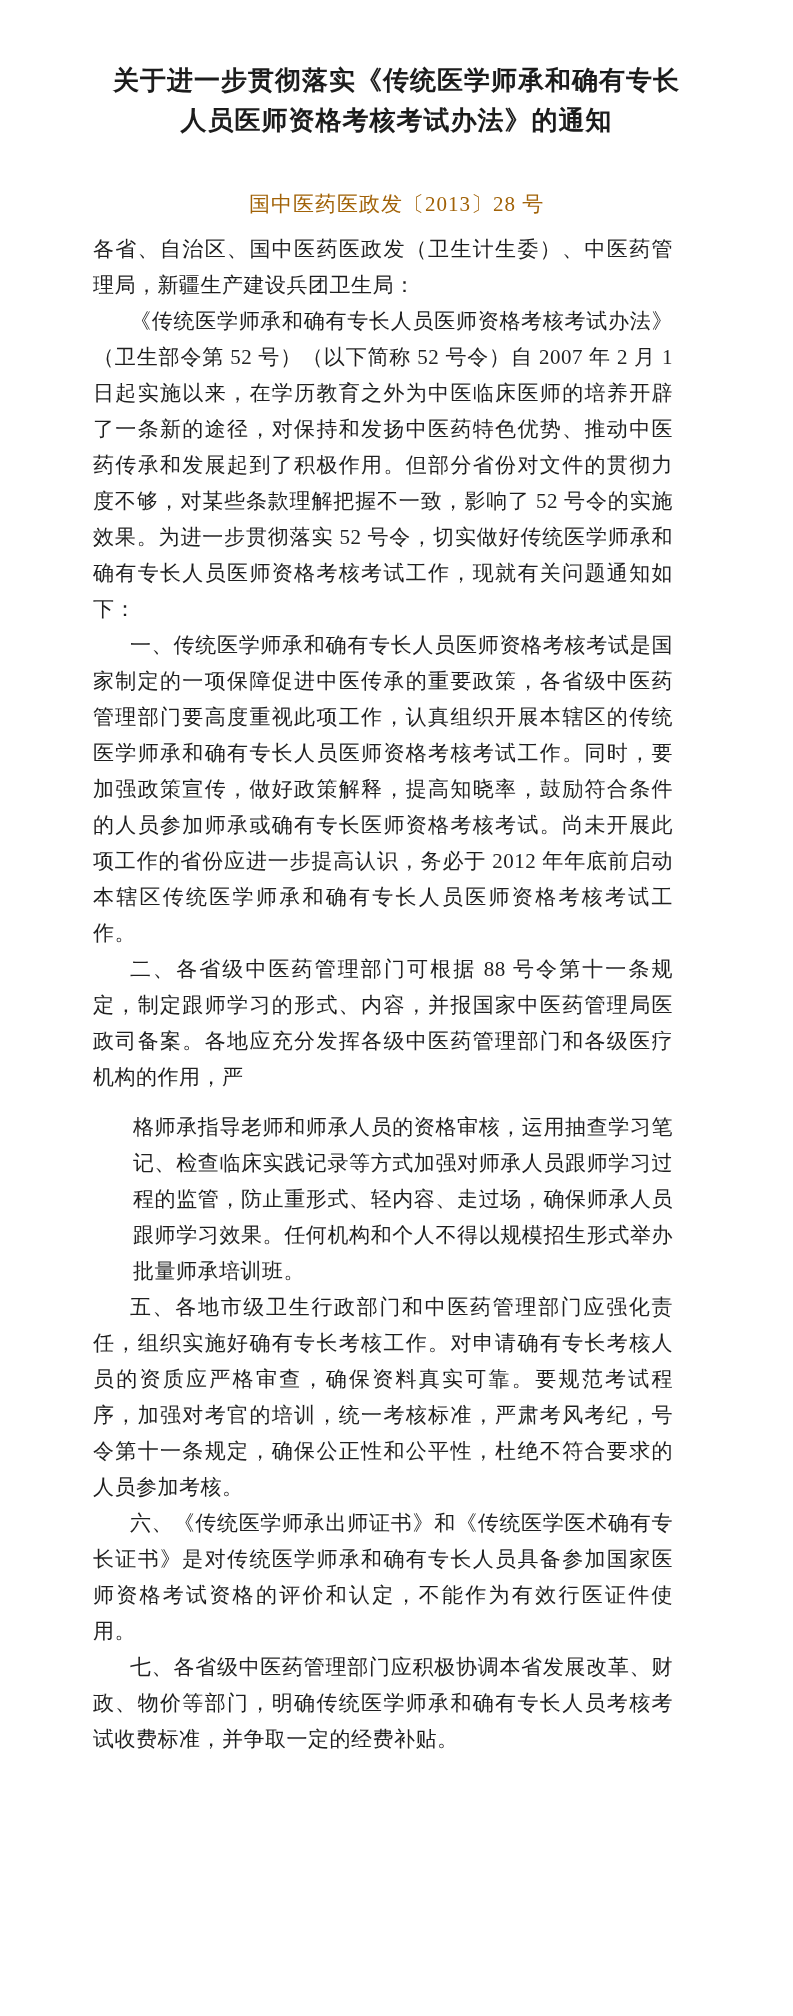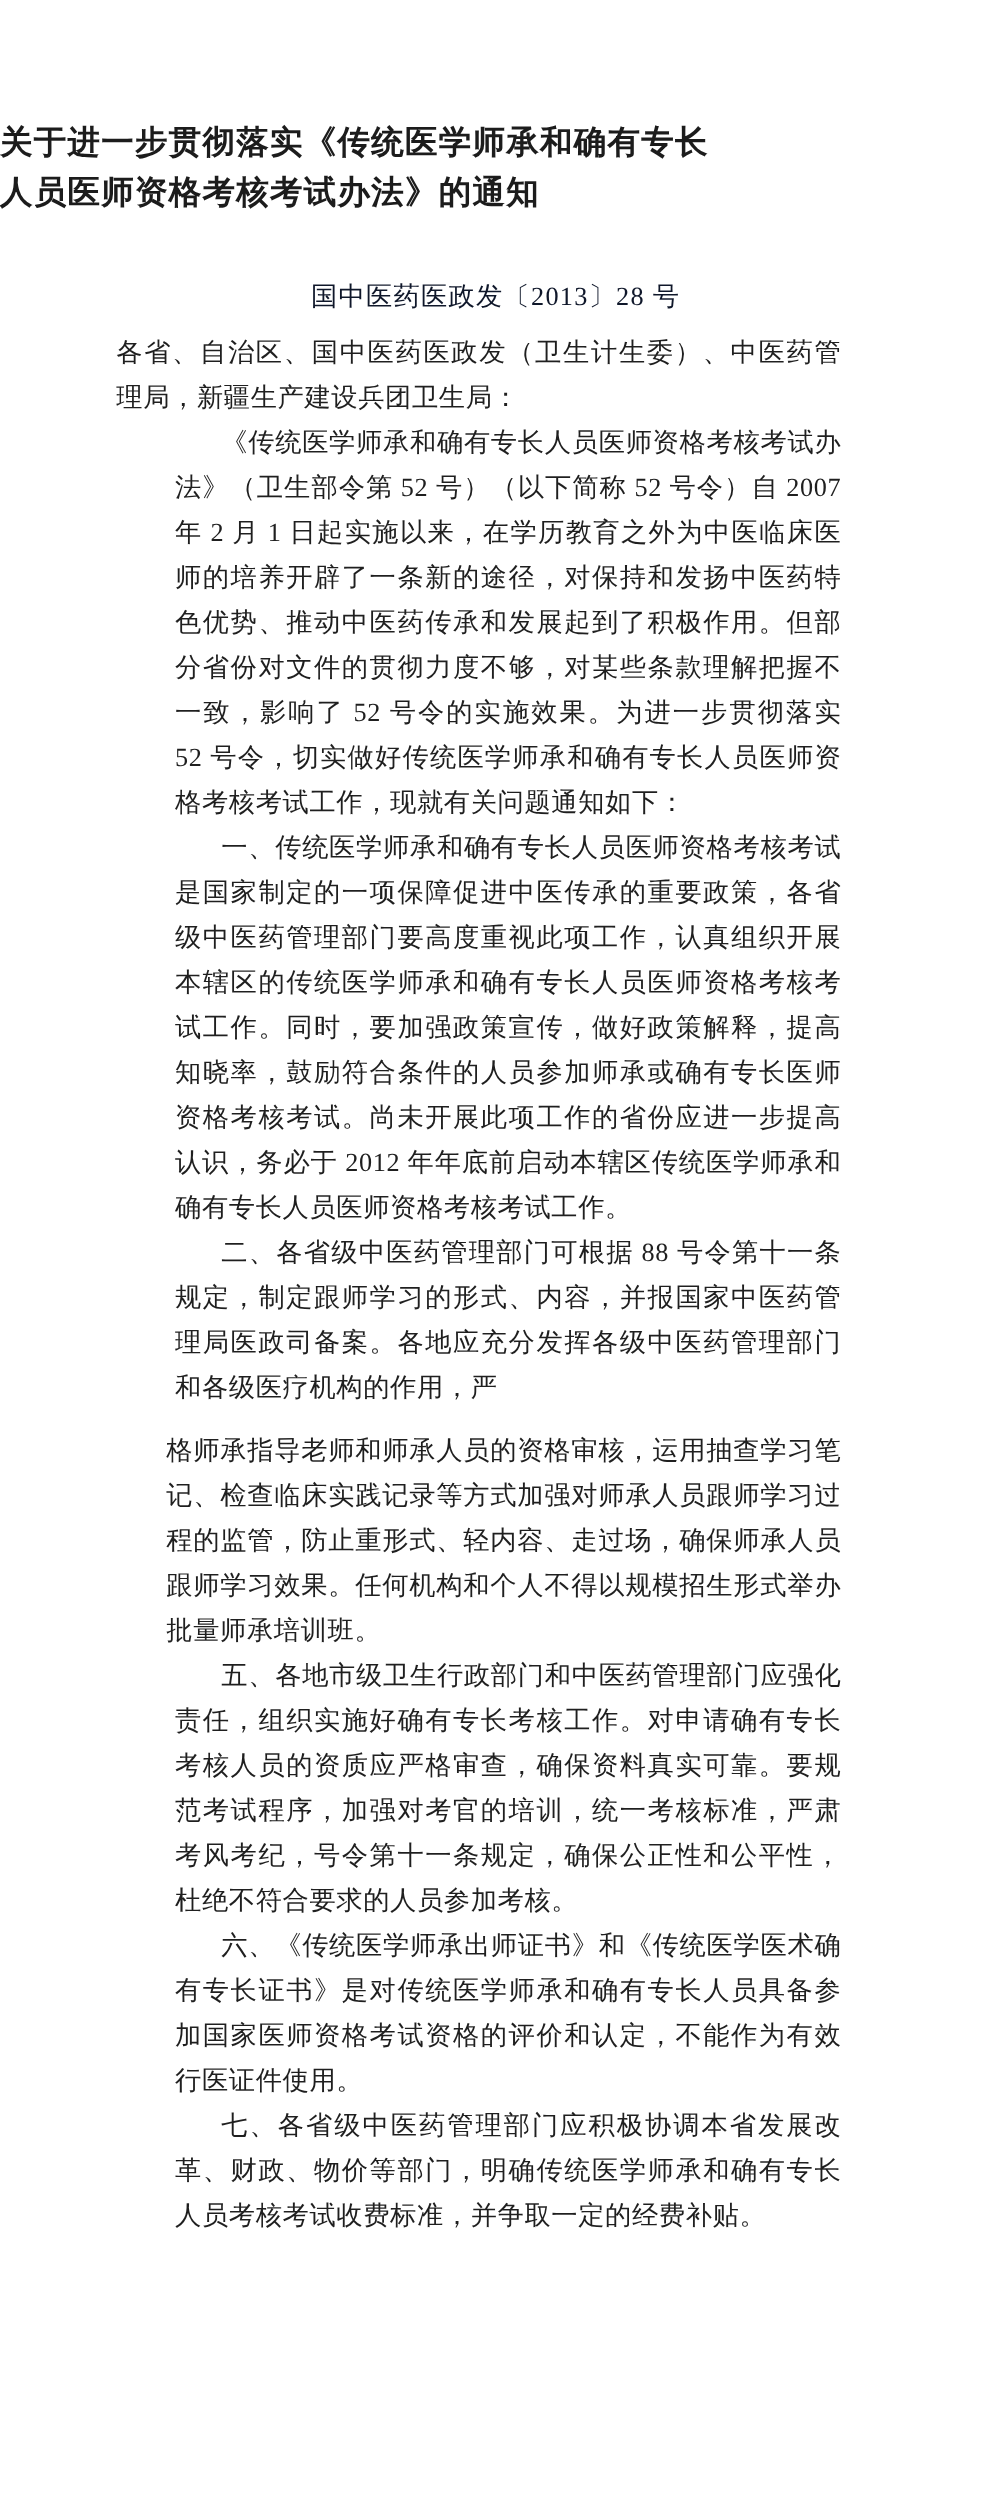--- a/index.html
+++ b/index.html
@@ -16,49 +16,49 @@
     color: #1f1f1f;
   }
   .page {
     width: 793px;
     height: 2016px;
     background: #ffffff;
     position: relative;
   }
   .doc-title {
     margin: 0;
-    padding-top: 94px;
-    text-align: left;
+    padding-top: 61px;
+    text-align: center;
     font-size: 26px;
     font-weight: bold;
     line-height: 40px;
     letter-spacing: 1px;
     color: #1c1c1c;
   }
   .doc-title span { display: block; }
   .doc-number {
     margin-top: 48px;
     text-align: center;
     font-size: 21px;
     line-height: 30px;
     letter-spacing: 1px;
-    color: #0f172a;
+    color: #a16207;
   }
   .body-text {
     margin-top: 12px;
     margin-left: 93px;
     width: 580px;
     font-size: 21px;
     line-height: 36px;
     letter-spacing: 0.5px;
     text-align: justify;
     color: #1f1f1f;
   }
   .para { margin: 0; }
-  .para.indent { text-indent: 37px; margin-left: 47px; }
+  .para.indent { text-indent: 37px; }
   .para.gap-above { margin-top: 14px; margin-left: 40px; }
 </style>
 </head>
 <body>
 
 <div class="page">
 
   <h1 class="doc-title">
     <span>关于进一步贯彻落实《传统医学师承和确有专长</span>
     <span>人员医师资格考核考试办法》的通知</span>

